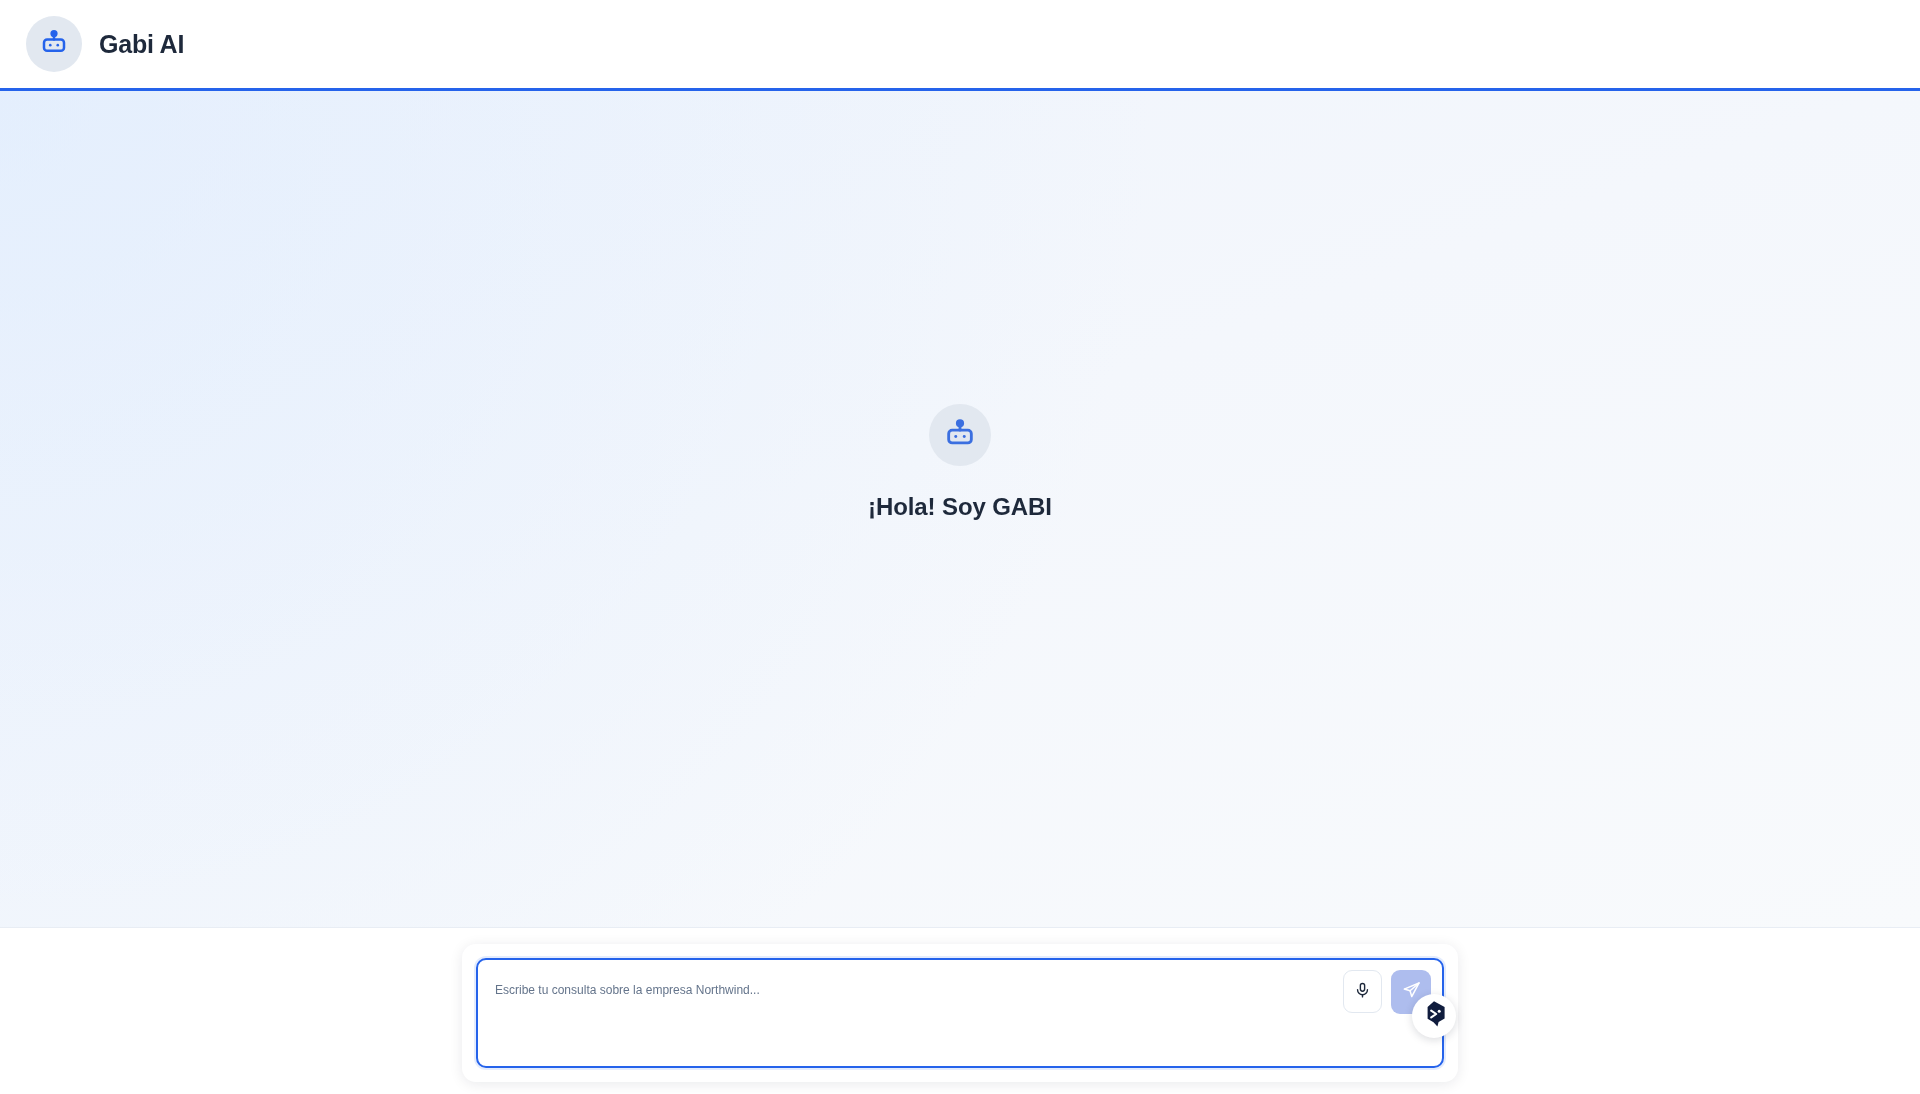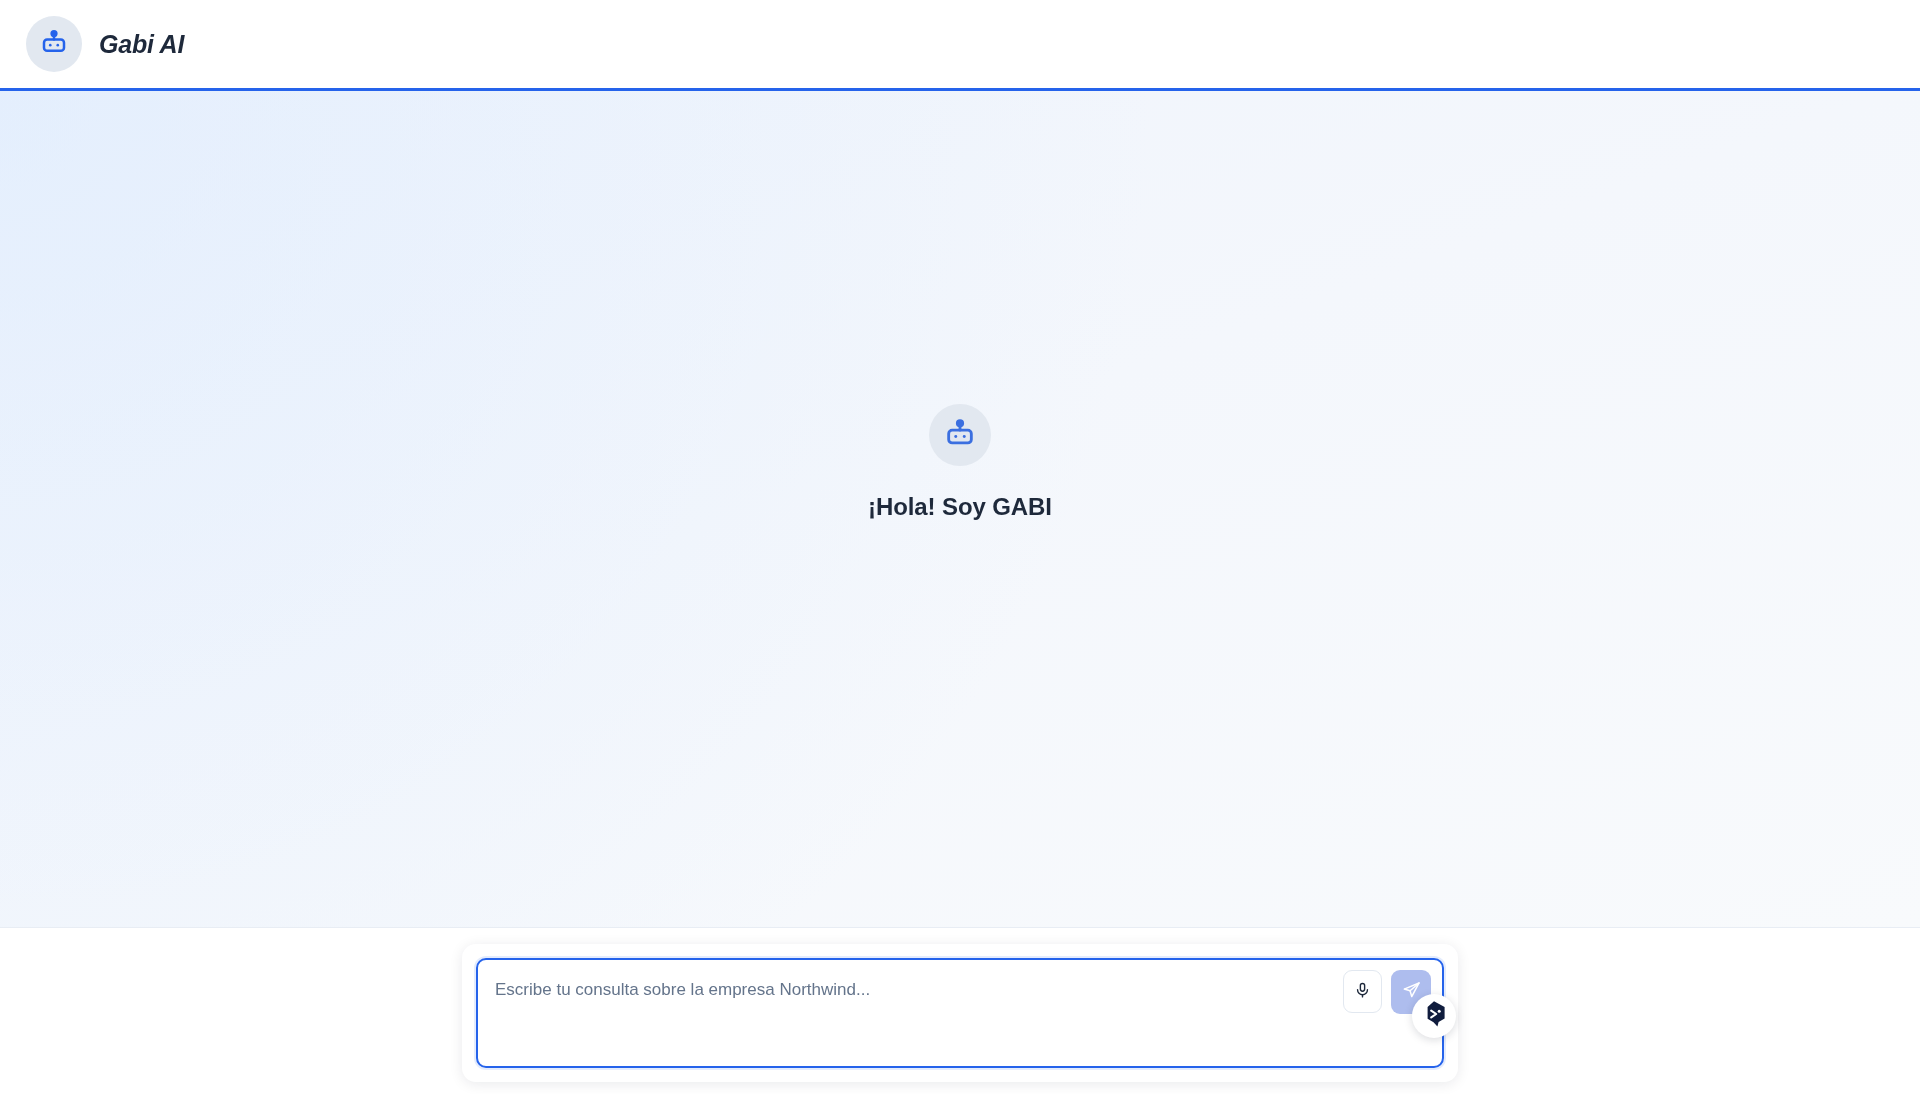--- a/index.html
+++ b/index.html
@@ -28,21 +28,20 @@
     border-bottom: 3px solid #2563eb;
     display: flex;
     align-items: center;
     padding-left: 26px;
   }
 
   .brand {
     display: flex;
     align-items: center;
     gap: 17px;
-    font-style: italic;
   }
 
   .brand-avatar {
     width: 56px;
     height: 56px;
     border-radius: 50%;
     background: #e2e8f0;
     display: flex;
     align-items: center;
     justify-content: center;
@@ -135,21 +134,21 @@
 
   .composer-input {
     position: absolute;
     inset: 0;
     border: none;
     outline: none;
     resize: none;
     background: transparent;
     padding: 18px 150px 18px 17px;
     font-family: "Liberation Sans", sans-serif;
-    font-size: 17px;
+    font-size: 12px;
     line-height: 24px;
     color: #1e293b;
     border-radius: 10px;
   }
 
   .composer-input::placeholder { color: #64748b; }
 
   .composer-actions {
     position: absolute;
     top: 10px;

